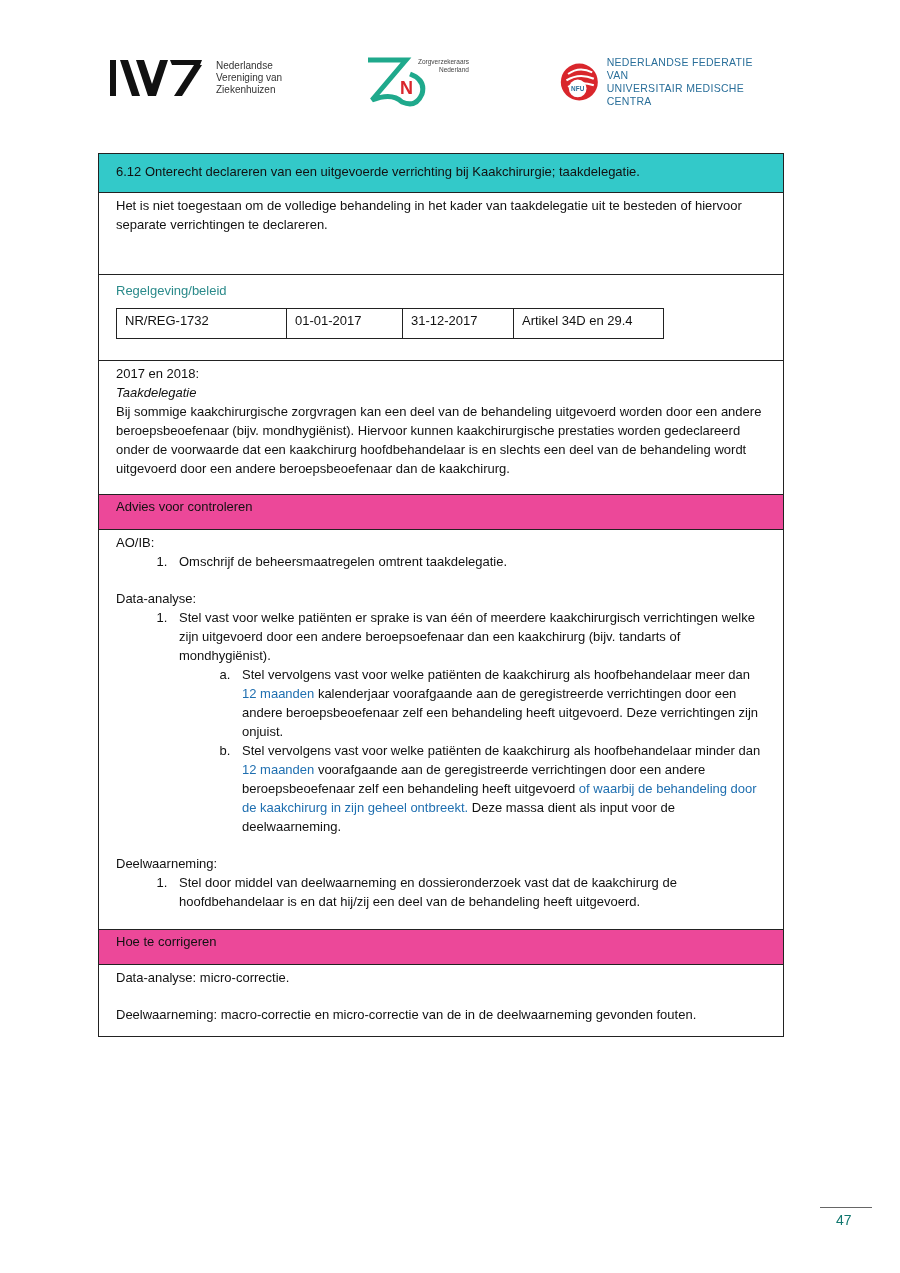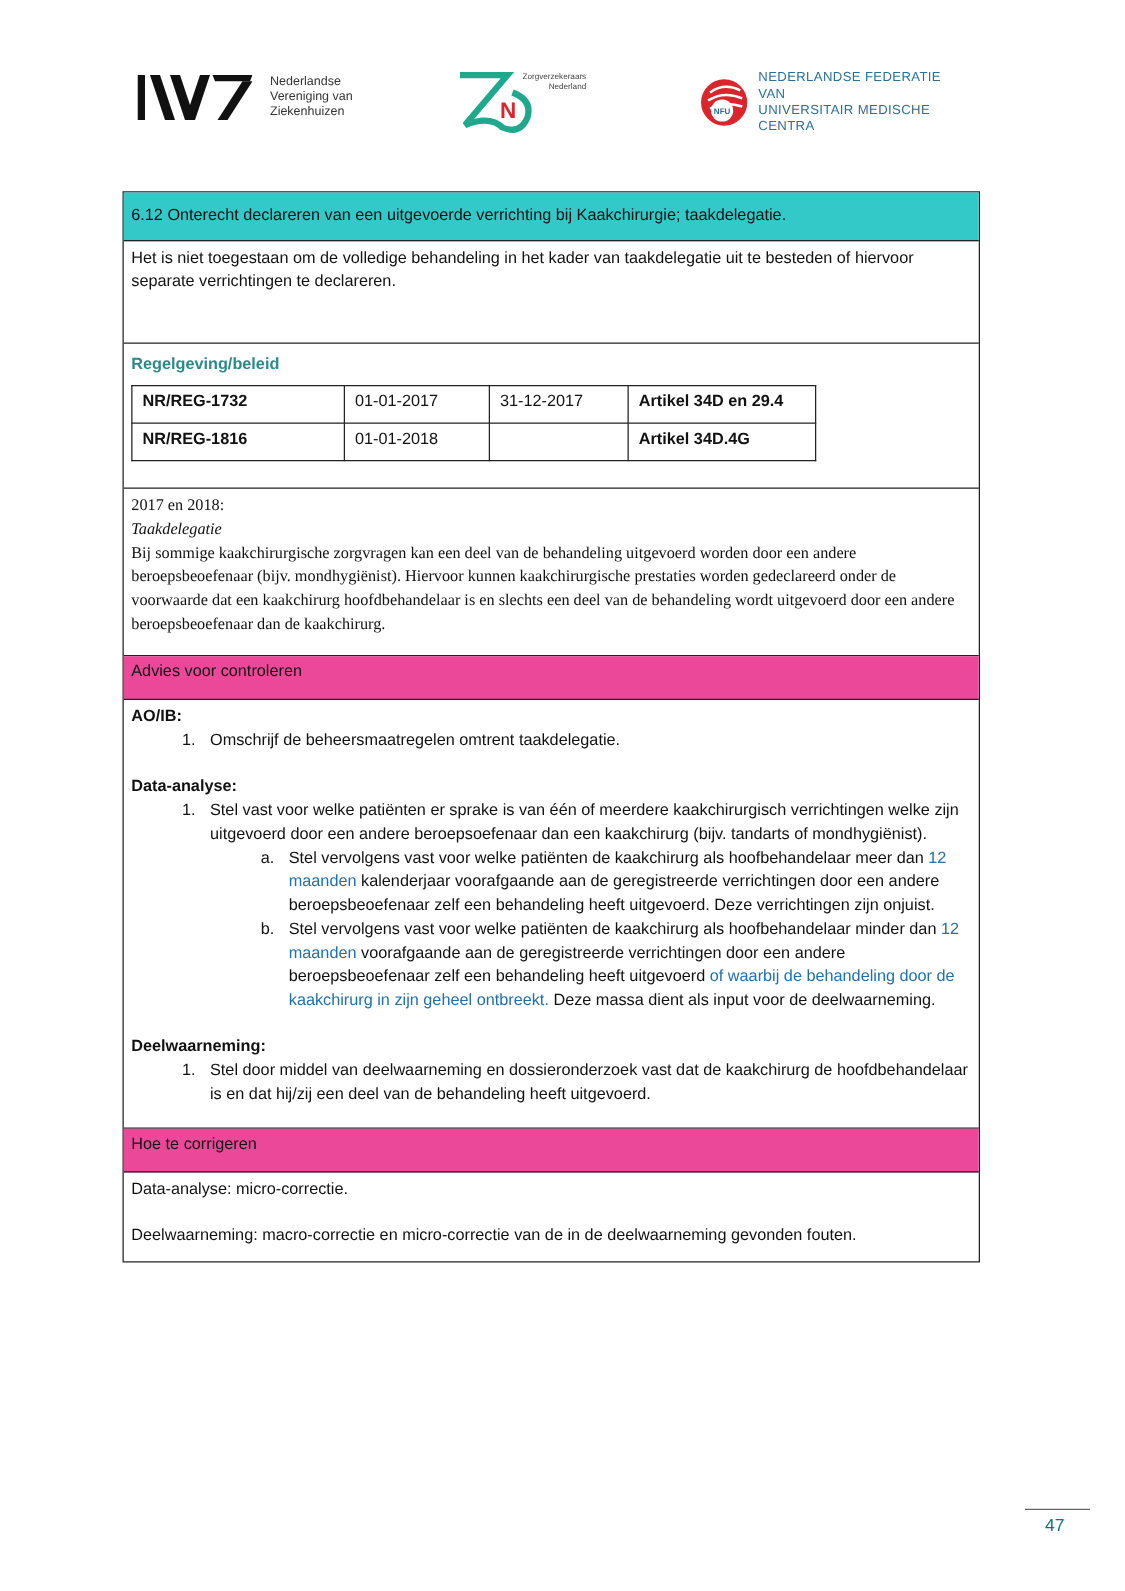--- a/index.html
+++ b/index.html
@@ -8,27 +8,27 @@
   .nvz { position:absolute; left:110px; top:8px; display:flex; align-items:center; }
   .nvz-mark { width:92px; height:36px; }
   .nvz-text { margin-left:14px; font-size:10px; line-height:12px; color:#333; }
   .zn { position:absolute; left:362px; top:2px; width:120px; height:54px; }
   .zn-text { position:absolute; left:56px; top:4px; font-size:6.5px; line-height:8px; color:#444; text-align:right; }
   .nfu { position:absolute; left:560px; top:4px; display:flex; align-items:center; }
   .nfu-mark { width:48px; height:48px; }
   .nfu-text { margin-left:8px; font-size:10.5px; line-height:13px; color:#2a6f9a; letter-spacing:0.3px; }
 
   .doc { position:absolute; left:98px; top:153px; width:686px; border:1.5px solid #222; box-sizing:border-box; font-size:13px; line-height:19px; }
-  .row { border-bottom:1.5px solid #222; padding:3px 6px; box-sizing:border-box; }
+  .row { border-bottom:1.5px solid #222; padding:3px 17px; box-sizing:border-box; }
   .row:last-child { border-bottom:none; }
   .teal { background:#33c9c9; height:39px; padding-top:8px; }
   .olive { background:#ec4899; height:35px; padding-top:2px; }
-  .teal-text { color:#2a8a8a;font-weight:bold; }
+  .teal-text { color:#2a8a8a; }
   .blue { color:#1f6fb0; }
-  .bold { font-weight:bold; }
+  .bold { font-weight:normal; }
   .ital { font-style:italic; }
   table.reg { border-collapse:collapse; margin:8px 0 18px 0; font-size:13px; }
   table.reg td { border:1.5px solid #222; height:30px; vertical-align:top; padding:2px 8px; box-sizing:border-box; }
   ol { margin:0; padding-left:55px; }
   ol.alpha { list-style-type:lower-alpha; padding-left:55px; }
   li { padding-left:8px; }
   .gap { height:18px; }
   .pagenum-line { position:absolute; left:820px; top:1207px; width:52px; border-top:1px solid #666; }
   .pagenum { position:absolute; left:836px; top:1212px; font-size:14px; color:#0f766e; }
 </style>
@@ -85,30 +85,24 @@
   <div class="row" style="padding-top:6px;">
     <div class="teal-text">Regelgeving/beleid</div>
     <table class="reg">
       <tbody>
           <tr>
         <td class="bold" style="width:170px">NR/REG-1732</td>
         <td style="width:116px">01-01-2017</td>
         <td style="width:111px">31-12-2017</td>
         <td class="bold" style="width:150px">Artikel 34D en 29.4</td>
       </tr>
-      <tr>
-        <td class="bold">NR/REG-1816</td>
-        <td>01-01-2018</td>
-        <td></td>
-        <td class="bold">Artikel 34D.4G</td>
-      </tr>
     </tbody>
       </table>
   </div>
-  <div class="row" style="padding-bottom:16px;font-family:Liberation Serif, serif;">
+  <div class="row" style="padding-bottom:16px;">
     <div>2017 en 2018:</div>
     <div class="ital">Taakdelegatie</div>
     <div>Bij sommige kaakchirurgische zorgvragen kan een deel van de behandeling uitgevoerd worden door een andere beroepsbeoefenaar (bijv. mondhygiënist). Hiervoor kunnen kaakchirurgische prestaties worden gedeclareerd onder de voorwaarde dat een kaakchirurg hoofdbehandelaar is en slechts een deel van de behandeling wordt uitgevoerd door een andere beroepsbeoefenaar dan de kaakchirurg.</div>
   </div>
   <div class="row olive">
     <span>Advies voor controleren</span>
   </div>
   <div class="row" style="padding-bottom:18px;">
     <div class="bold">AO/IB:</div>
     <ol>

